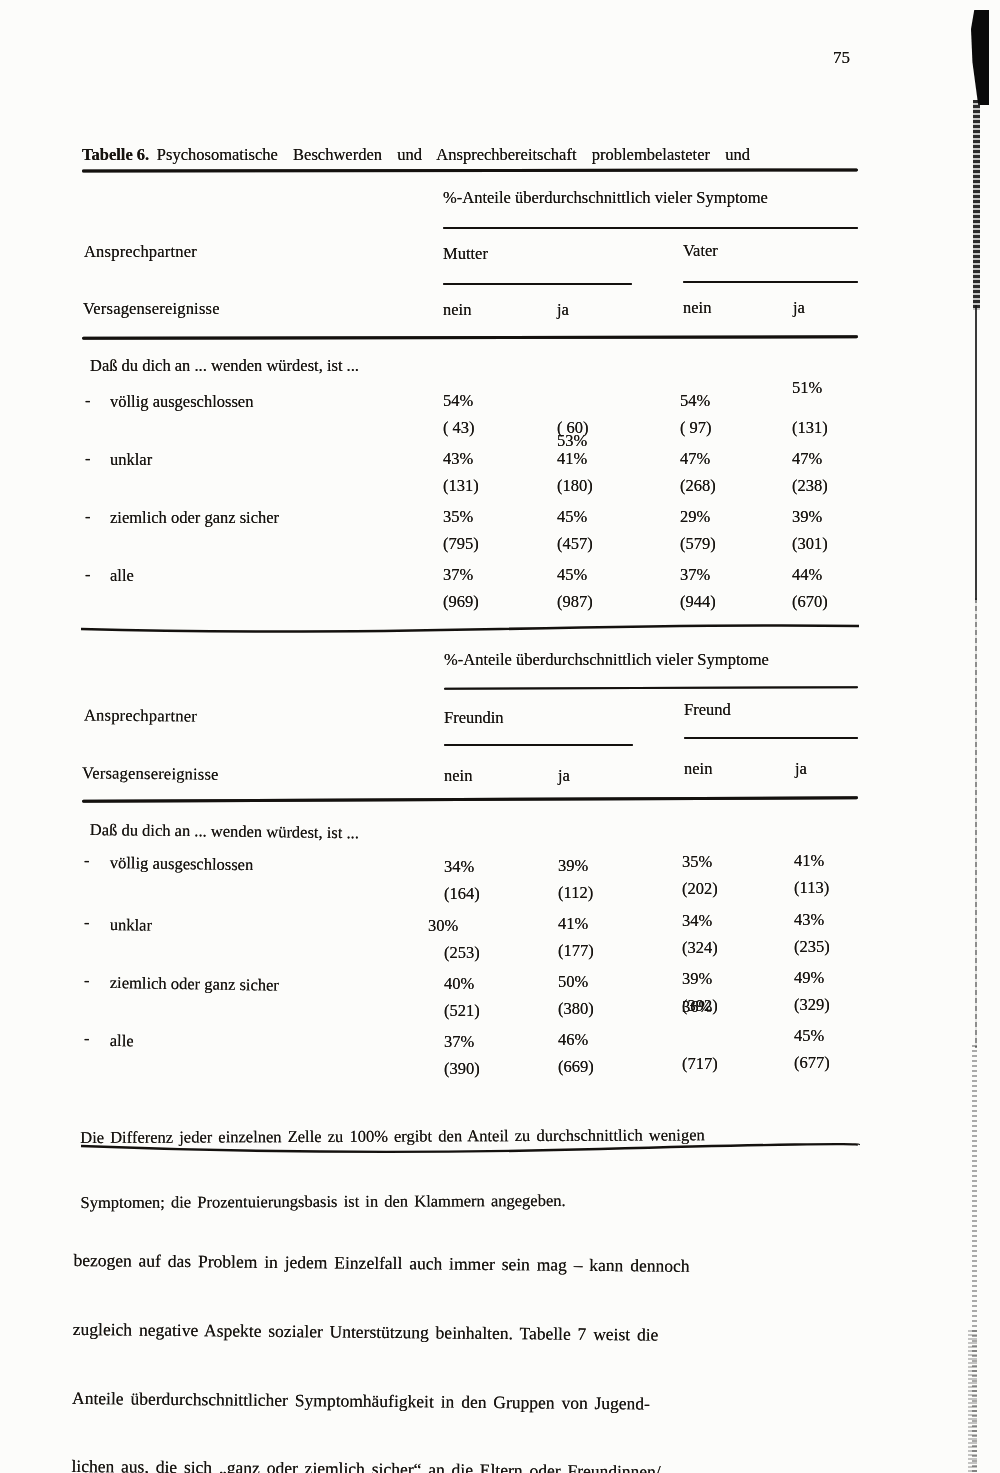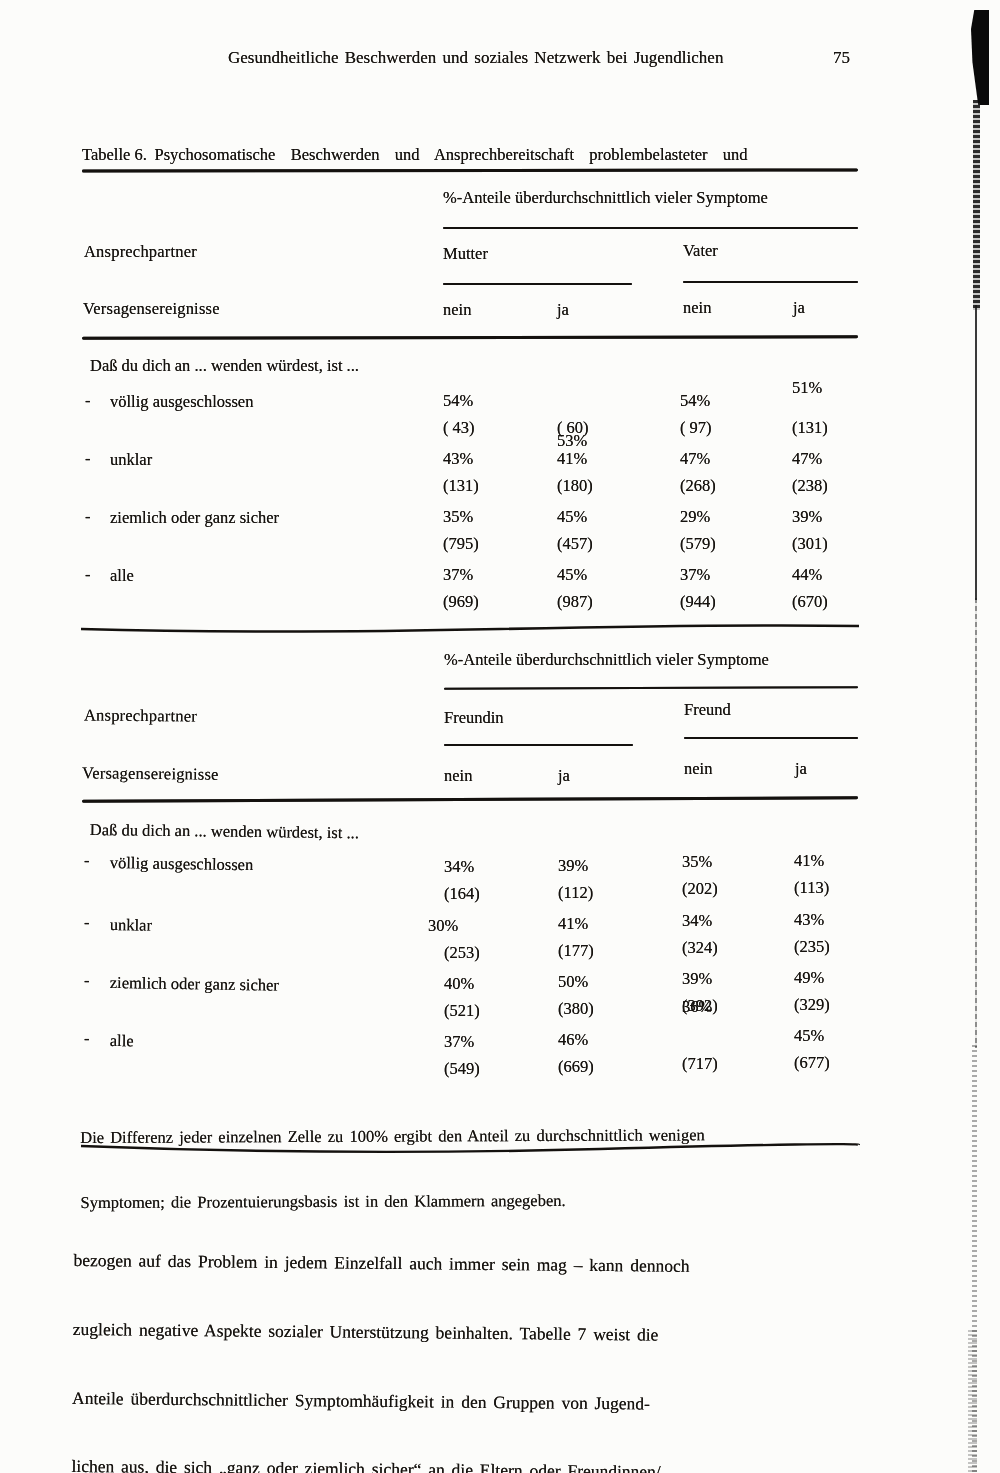--- a/index.html
+++ b/index.html
@@ -8,35 +8,34 @@
     position:relative;width:1000px;height:1473px;margin:0 auto;
     background:#fcfcfa;overflow:hidden;
     font-family:"Liberation Serif","DejaVu Serif",serif;
     color:#16130f;
   }
   .t{
     position:absolute;white-space:pre;line-height:1.18;
     font-size:16.5px;
     text-shadow:0 0 .55px rgba(22,18,14,.85);
   }
-  .b{font-weight:normal;}
+  .b{font-weight:bold;}
   .rule{position:absolute;background:#14110e;border-radius:1.5px;box-shadow:0 0 .5px rgba(0,0,0,.6);}
   .svgrule{position:absolute;}
   .lbl{letter-spacing:.2px;}
   .para div{line-height:27.4px;}
   .cap div{line-height:27px;}
   .fn div{line-height:26px;}
   .artifact{position:absolute;}
 </style>
 </head>
 <body>
 
 <div id="page">
 
-  <span class="t" style="left:228px;top:48px;font-size:17px;word-spacing:2px;">Gesundheitliche Beschwerden und soziales Netzwerk bei Jugendlichen</span>
   <span class="t" style="left:833px;top:48px;font-size:17px;">75</span>
 
   <div class="t cap" style="left:82px;top:102px;width:780px;">
     <div><span class="b">Tabelle 6.</span><span style="word-spacing:3.5px;"> Psychosomatische  Beschwerden  und  Ansprechbereitschaft  problembelasteter  und</span></div>
   </div>
 
   <div>
     <div class="rule" style="left:82px;top:169px;width:776px;height:3px;transform:rotate(-0.08deg);"></div>
 
     <span class="t" style="left:443px;top:188px;">%-Anteile überdurchschnittlich vieler Symptome</span>
@@ -176,21 +175,21 @@
       <span class="t" style="left:794px;top:995px;">(329)</span>
     </div>
 
     <div>
       <span class="t" style="left:84px;top:1029px;">-</span>
       <span class="t" style="left:110px;top:1031px;transform:rotate(0.9deg);transform-origin:left top;">alle</span>
       <span class="t" style="left:444px;top:1032px;">37%</span>
       <span class="t" style="left:558px;top:1030px;">46%</span>
       <span class="t" style="left:682px;top:997px;">36%</span>
       <span class="t" style="left:794px;top:1026px;">45%</span>
-      <span class="t" style="left:444px;top:1059px;">(549)</span>
+      <span class="t" style="left:444px;top:1059px;">(390)</span>
       <span class="t" style="left:558px;top:1057px;">(669)</span>
       <span class="t" style="left:682px;top:1054px;">(717)</span>
       <span class="t" style="left:794px;top:1053px;">(677)</span>
     </div>
 
     <div class="t fn" style="left:80px;top:1086px;width:784px;word-spacing:2px;transform:rotate(-0.25deg);transform-origin:left top;">
       <div>Die Differenz jeder einzelnen Zelle zu 100% ergibt den Anteil zu durchschnittlich wenigen</div>
       <div>Symptomen; die Prozentuierungsbasis ist in den Klammern angegeben.</div>
     </div>
 

